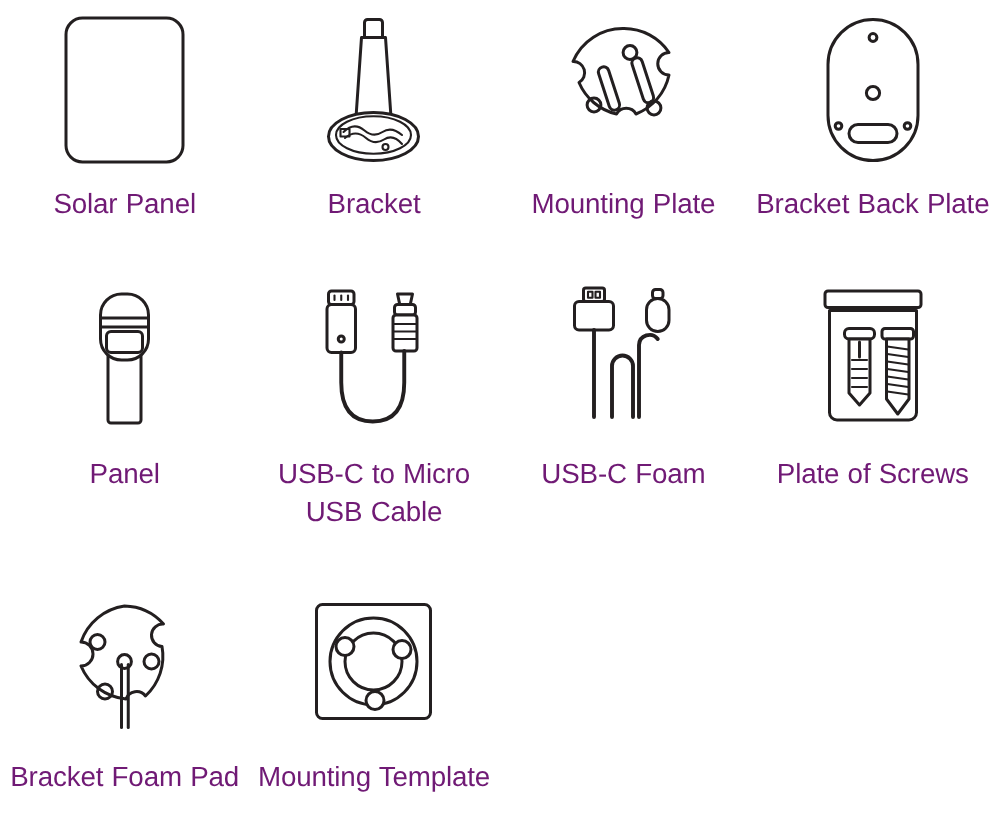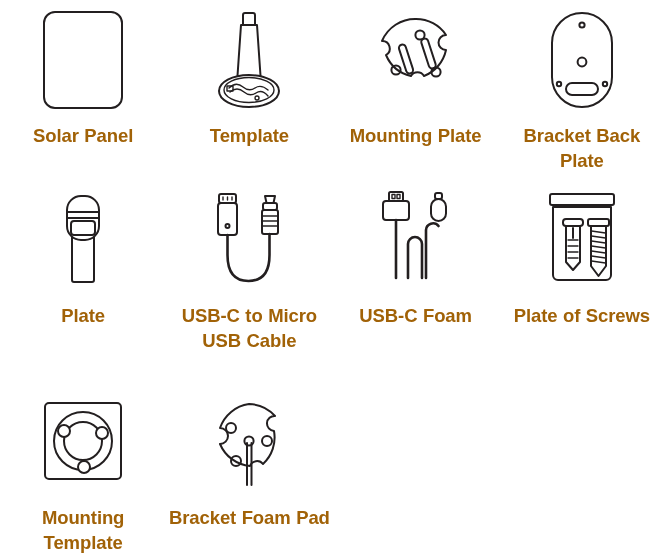--- a/index.html
+++ b/index.html
@@ -33,24 +33,24 @@
     height: 108px;
     display: flex;
     align-items: center;
     justify-content: center;
   }
   .art svg { display: block; overflow: visible; }
   .part-label {
     margin-top: 9px;
     font-size: 18.5px;
     line-height: 25px;
-    font-weight: 700;
+    font-weight: 400;
     letter-spacing: -0.1px;
     text-align: center;
-    color: #a16207;
+    color: #701a75;
     max-width: 162px;
     word-spacing: 0.5px;
   }
   .ln { fill: none; stroke: #231f20; stroke-linecap: round; stroke-linejoin: round; }
   .lnf { fill: #ffffff; stroke: #231f20; stroke-linecap: round; stroke-linejoin: round; }
   .thin { stroke-width: 1.4; }
   .med  { stroke-width: 2; }
   .thick{ stroke-width: 2.6; }
   .doc-txt {
     font-family: "Liberation Sans", sans-serif;
@@ -84,21 +84,21 @@
 
         <ellipse class="lnf med" cx="40" cy="83" rx="30" ry="16"></ellipse>
         <ellipse class="ln thin" cx="40" cy="82" rx="25" ry="12.5"></ellipse>
 
         <path class="ln thin" d="M20 80 q7 -7 14 -1 q6 5 12 1 q6 -4 13 2"></path>
         <path class="ln thin" d="M21 84 q7 -6 14 0 q6 5 12 1 q6 -4 12 3"></path>
         <path class="ln thin" d="M18 78 h6 v5 h-6 z"></path>
         <circle class="ln thin" cx="48" cy="90" r="2"></circle>
       </svg>
     </div>
-    <div class="part-label">Template</div>
+    <div class="part-label">Bracket</div>
   </div>
 
   <div class="part-cell">
     <div class="art">
       <svg width="86" height="96" viewBox="0 0 86 96">
         <path class="lnf med" d="
           M43 7
           a36 36 0 0 1 30 16
           a7.5 7.5 0 0 0 0 15
           a36 36 0 0 1 -22 26
@@ -134,21 +134,21 @@
   <div class="part-cell">
     <div class="art">
       <svg width="56" height="104" viewBox="0 0 56 104">
         <path class="lnf med" d="M17 30 h22 v62 a2 2 0 0 1 -2 2 h-18 a2 2 0 0 1 -2 -2 z"></path>
         <rect class="lnf med" x="12" y="8" width="32" height="44" rx="14" ry="14"></rect>
         <line class="ln med" x1="12.5" y1="24" x2="43.5" y2="24"></line>
         <line class="ln med" x1="12.5" y1="30" x2="43.5" y2="30"></line>
         <rect class="lnf med" x="16" y="33" width="24" height="14" rx="3" ry="3"></rect>
       </svg>
     </div>
-    <div class="part-label">Plate</div>
+    <div class="part-label">Panel</div>
   </div>
 
   <div class="part-cell">
     <div class="art">
       <svg width="92" height="104" viewBox="0 0 92 104">
 
         <rect class="lnf med" x="16" y="6" width="17" height="9" rx="2" ry="2"></rect>
         <line class="ln thin" x1="20" y1="9" x2="20" y2="12"></line>
         <line class="ln thin" x1="24.5" y1="9" x2="24.5" y2="12"></line>
         <line class="ln thin" x1="29" y1="9" x2="29" y2="12"></line>
@@ -209,34 +209,20 @@
         <line class="ln thin" x1="49.5" y1="43" x2="63.5" y2="45"></line>
         <line class="ln thin" x1="49.5" y1="48" x2="63.5" y2="50"></line>
         <line class="ln thin" x1="49.5" y1="53" x2="63.5" y2="55"></line>
         <line class="ln thin" x1="49.5" y1="58" x2="63.5" y2="60"></line>
         <line class="ln thin" x1="49.5" y1="63" x2="63.5" y2="65"></line>
         <line class="ln thin" x1="49.5" y1="68" x2="63.5" y2="70"></line>
         <line class="ln thin" x1="49.5" y1="73" x2="63.5" y2="75"></line>
       </svg>
     </div>
     <div class="part-label">Plate of Screws</div>
-  </div>
-
-  <div class="part-cell row3">
-    <div class="art">
-      <svg width="86" height="86" viewBox="0 0 86 86">
-        <rect class="lnf med" x="5" y="4" width="76" height="76" rx="4" ry="4"></rect>
-        <circle class="ln med" cx="43" cy="42" r="29"></circle>
-        <circle class="ln med" cx="43" cy="42" r="19"></circle>
-        <circle class="lnf med" cx="24" cy="32" r="6"></circle>
-        <circle class="lnf med" cx="62" cy="34" r="6"></circle>
-        <circle class="lnf med" cx="44" cy="68" r="6"></circle>
-      </svg>
-    </div>
-    <div class="part-label">Mounting Template</div>
   </div>
 
   <div class="part-cell row3">
     <div class="art">
       <svg width="86" height="86" viewBox="0 0 86 86">
         <path class="lnf med" d="
           M43 5
           a36 36 0 0 1 26 12
           a7.5 7.5 0 0 0 -1 15
           a36 36 0 0 1 -11 33
@@ -249,14 +235,28 @@
         <circle class="ln med" cx="61" cy="42" r="5"></circle>
         <circle class="ln med" cx="30" cy="62" r="5"></circle>
         <circle class="lnf med" cx="43" cy="42" r="4.6"></circle>
         <line class="ln med" x1="41" y1="44" x2="41" y2="86"></line>
         <line class="ln med" x1="45.5" y1="44" x2="45.5" y2="86"></line>
       </svg>
     </div>
     <div class="part-label">Bracket Foam Pad</div>
   </div>
 
+  <div class="part-cell row3">
+    <div class="art">
+      <svg width="86" height="86" viewBox="0 0 86 86">
+        <rect class="lnf med" x="5" y="4" width="76" height="76" rx="4" ry="4"></rect>
+        <circle class="ln med" cx="43" cy="42" r="29"></circle>
+        <circle class="ln med" cx="43" cy="42" r="19"></circle>
+        <circle class="lnf med" cx="24" cy="32" r="6"></circle>
+        <circle class="lnf med" cx="62" cy="34" r="6"></circle>
+        <circle class="lnf med" cx="44" cy="68" r="6"></circle>
+      </svg>
+    </div>
+    <div class="part-label">Mounting Template</div>
+  </div>
+
 
 </div>
 
 </body></html>

